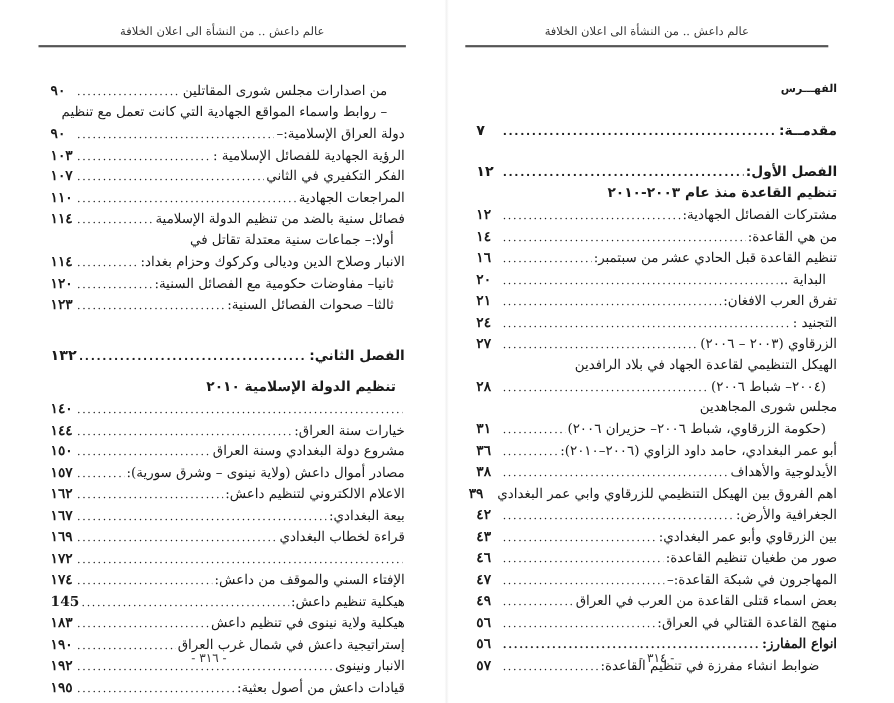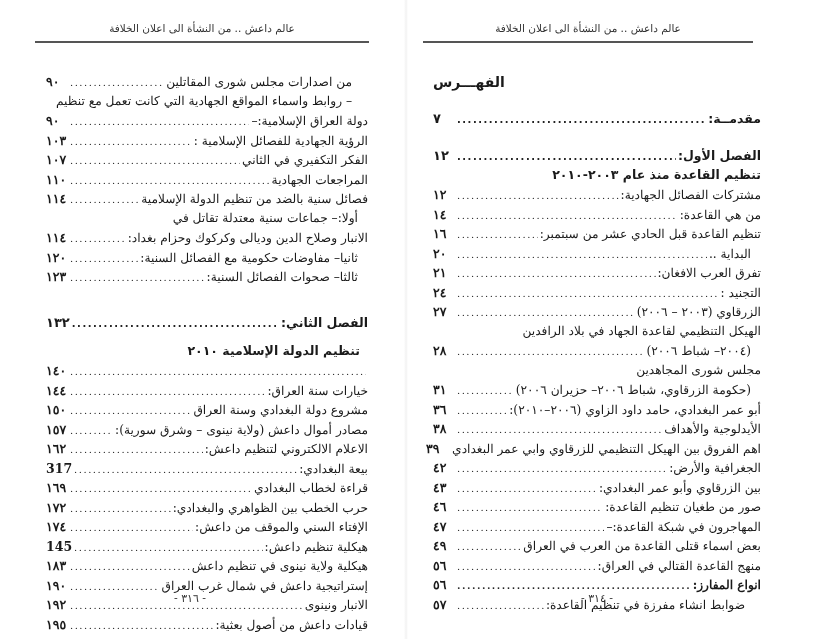--- a/index.html
+++ b/index.html
@@ -93,22 +93,22 @@
       height: 20px;
       line-height: 20px;
       font-family: "DejaVu Sans", "Liberation Sans", sans-serif;
       font-weight: bold;
       font-size: 12.5px;
       white-space: nowrap;
     }
     .page-title {
       font-family: "DejaVu Sans", "Liberation Sans", sans-serif;
       font-weight: bold;
-      font-size: 14px;
-      text-align: left;
+      font-size: 10px;
+      text-align: right;
       height: 20px;
       line-height: 20px;
     }
     .spacer-s { height: 9px; }
     .spacer-m { height: 17px; }
     .spacer-l { height: 26px; }
 
     .folio {
       position: absolute;
       top: 592px;
@@ -221,29 +221,28 @@
         <span class="num">١٥٧</span>
       </div>
     <div class="row">
         <span class="label">الاعلام الالكتروني لتنظيم داعش:</span>
         <span class="dots"></span>
         <span class="num">١٦٢</span>
       </div>
     <div class="row">
         <span class="label">بيعة البغدادي:</span>
         <span class="dots"></span>
-        <span class="num">317</span>
+        <span class="num">١٦٧</span>
       </div>
     <div class="row">
         <span class="label">قراءة لخطاب البغدادي</span>
         <span class="dots"></span>
         <span class="num">١٦٩</span>
       </div>
     <div class="row">
-        <span class="label">حرب الخطب بين الظواهري والبغدادي:</span>
         <span class="dots"></span>
         <span class="num">١٧٢</span>
       </div>
     <div class="row">
         <span class="label">الإفتاء السني والموقف من داعش:</span>
         <span class="dots"></span>
         <span class="num">١٧٤</span>
       </div>
     <div class="row">
         <span class="label">هيكلية تنظيم داعش:</span>

